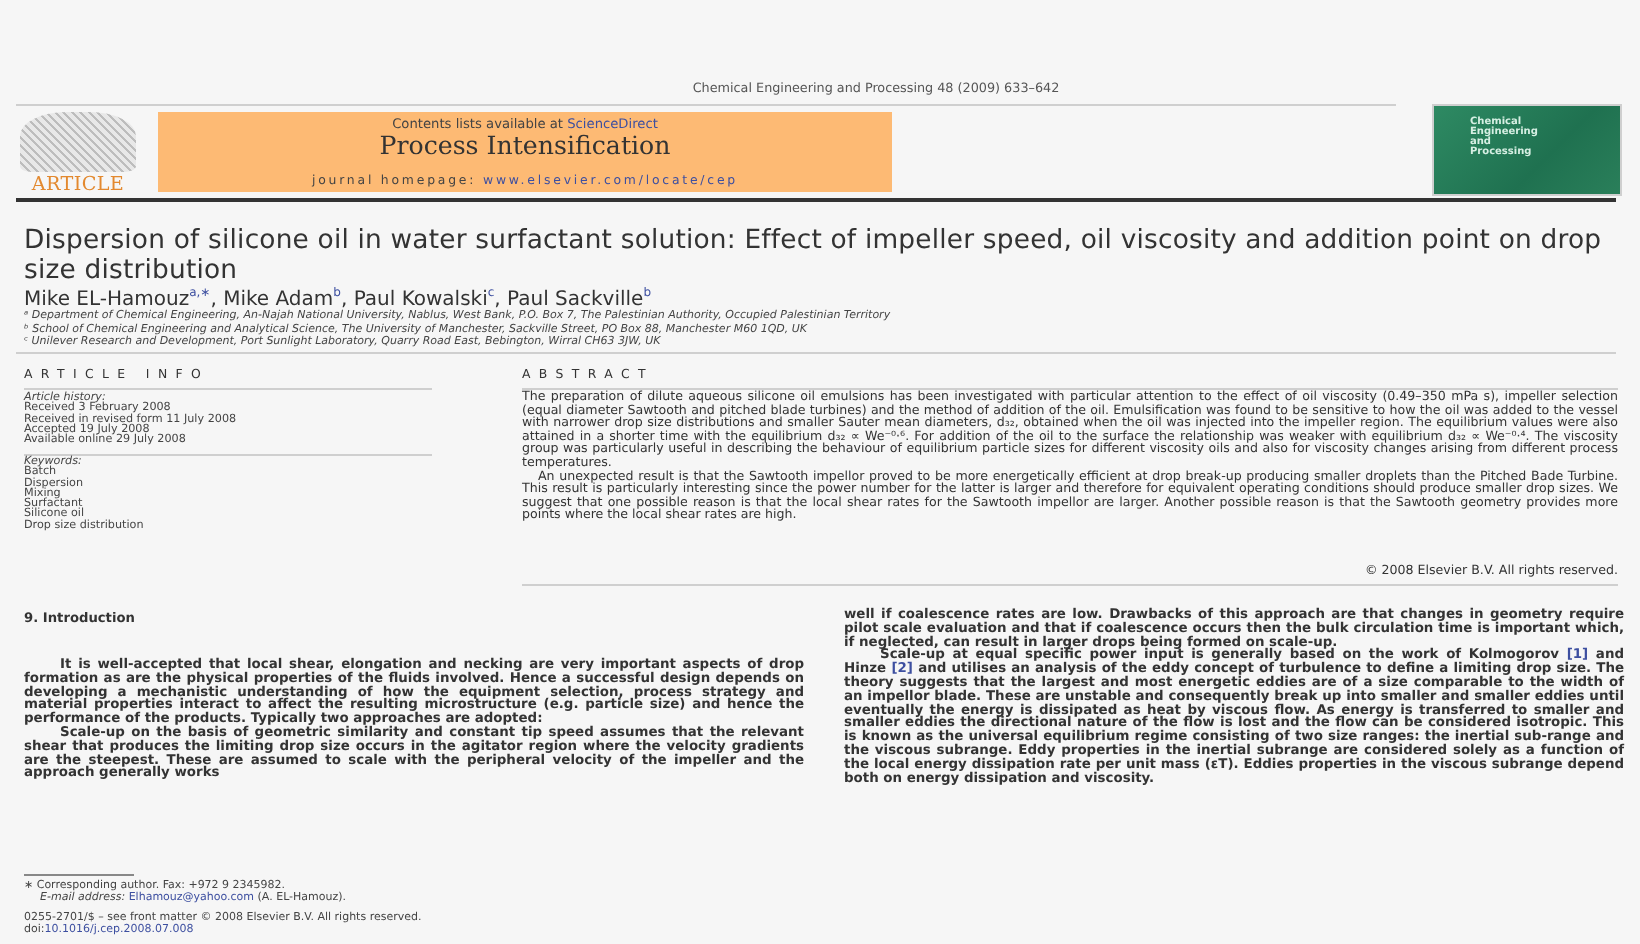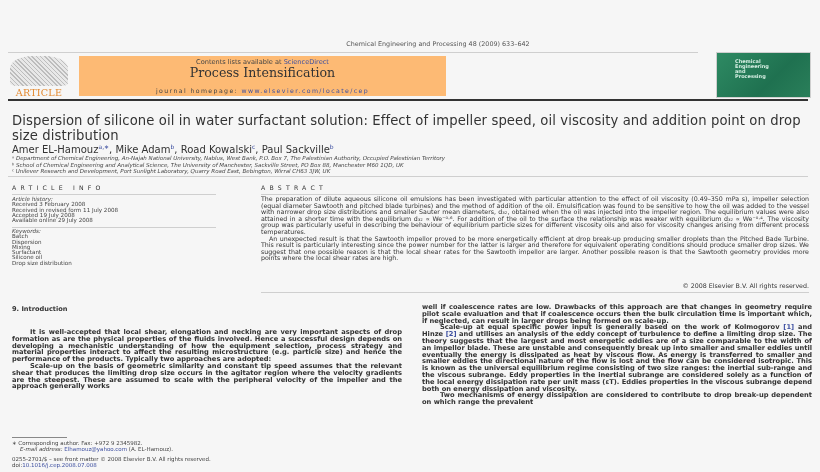--- a/index.html
+++ b/index.html
@@ -80,23 +80,23 @@
 <div class="abs cover">
   <div class="ct">Chemical
 Engineering
 and
 Processing</div>
 </div>
 <div class="abs hr-thick"></div>
 
 <div class="abs title">Dispersion of silicone oil in water surfactant solution: Effect of impeller speed, oil viscosity and addition point on drop size distribution</div>
 <div class="abs authors">
-  <span>Amer EL-Hamouz</span><sup>a,∗</sup><span>, </span>
+  <span>Mike EL-Hamouz</span><sup>a,∗</sup><span>, </span>
   <span>Mike Adam</span><sup>b</sup><span>, </span>
-  <span>Road Kowalski</span><sup>c</sup><span>, </span>
+  <span>Paul Kowalski</span><sup>c</sup><span>, </span>
   <span>Paul Sackville</span><sup>b</sup>
 </div>
 <div class="abs affils">
   <div>ᵃ Department of Chemical Engineering, An-Najah National University, Nablus, West Bank, P.O. Box 7, The Palestinian Authority, Occupied Palestinian Territory</div>
   <div>ᵇ School of Chemical Engineering and Analytical Science, The University of Manchester, Sackville Street, PO Box 88, Manchester M60 1QD, UK</div>
   <div>ᶜ Unilever Research and Development, Port Sunlight Laboratory, Quarry Road East, Bebington, Wirral CH63 3JW, UK</div>
 </div>
 <div class="abs hr-aff"></div>
 
 <div class="abs sec-label ai-label">ARTICLE INFO</div>
@@ -129,21 +129,20 @@
 <div class="abs hr-abs2"></div>
 
 <div class="abs sec1">9.  Introduction</div>
 <div class="abs col col-left">
   <p class="ind">It is well-accepted that local shear, elongation and necking are very important aspects of drop formation as are the physical properties of the fluids involved. Hence a successful design depends on developing a mechanistic understanding of how the equipment selection, process strategy and material properties interact to affect the resulting microstructure (e.g. particle size) and hence the performance of the products. Typically two approaches are adopted:</p>
   <p class="ind">Scale-up on the basis of geometric similarity and constant tip speed assumes that the relevant shear that produces the limiting drop size occurs in the agitator region where the velocity gradients are the steepest. These are assumed to scale with the peripheral velocity of the impeller and the approach generally works</p>
 </div>
 <div class="abs col col-right">
   <p>well if coalescence rates are low. Drawbacks of this approach are that changes in geometry require pilot scale evaluation and that if coalescence occurs then the bulk circulation time is important which, if neglected, can result in larger drops being formed on scale-up.</p>
   <p class="ind"><span>Scale-up at equal specific power input is generally based on the work of Kolmogorov </span><span class="cite">[1]</span><span> and Hinze </span><span class="cite">[2]</span><span> and utilises an analysis of the eddy concept of turbulence to define a limiting drop size. The theory suggests that the largest and most energetic eddies are of a size comparable to the width of an impellor blade. These are unstable and consequently break up into smaller and smaller eddies until eventually the energy is dissipated as heat by viscous flow. As energy is transferred to smaller and smaller eddies the directional nature of the flow is lost and the flow can be considered isotropic. This is known as the universal equilibrium regime consisting of two size ranges: the inertial sub-range and the viscous subrange. Eddy properties in the inertial subrange are considered solely as a function of the local energy dissipation rate per unit mass (εT). Eddies properties in the viscous subrange depend both on energy dissipation and viscosity.</span></p>
-  <p class="ind">Two mechanisms of energy dissipation are considered to contribute to drop break-up dependent on which range the prevalent</p>
 </div>
 
 <div class="abs fn-rule"></div>
 <div class="abs footnote">
   <div>∗  Corresponding author. Fax: +972 9 2345982.</div>
   <div style="padding-left:8px;"><i>E-mail address: </i><span class="email">Elhamouz@yahoo.com</span><span> (A. EL-Hamouz).</span></div>
 </div>
 <div class="abs issn">
   <div>0255-2701/$ – see front matter © 2008 Elsevier B.V. All rights reserved.</div>
   <div><span>doi:</span><span class="doi">10.1016/j.cep.2008.07.008</span></div>

